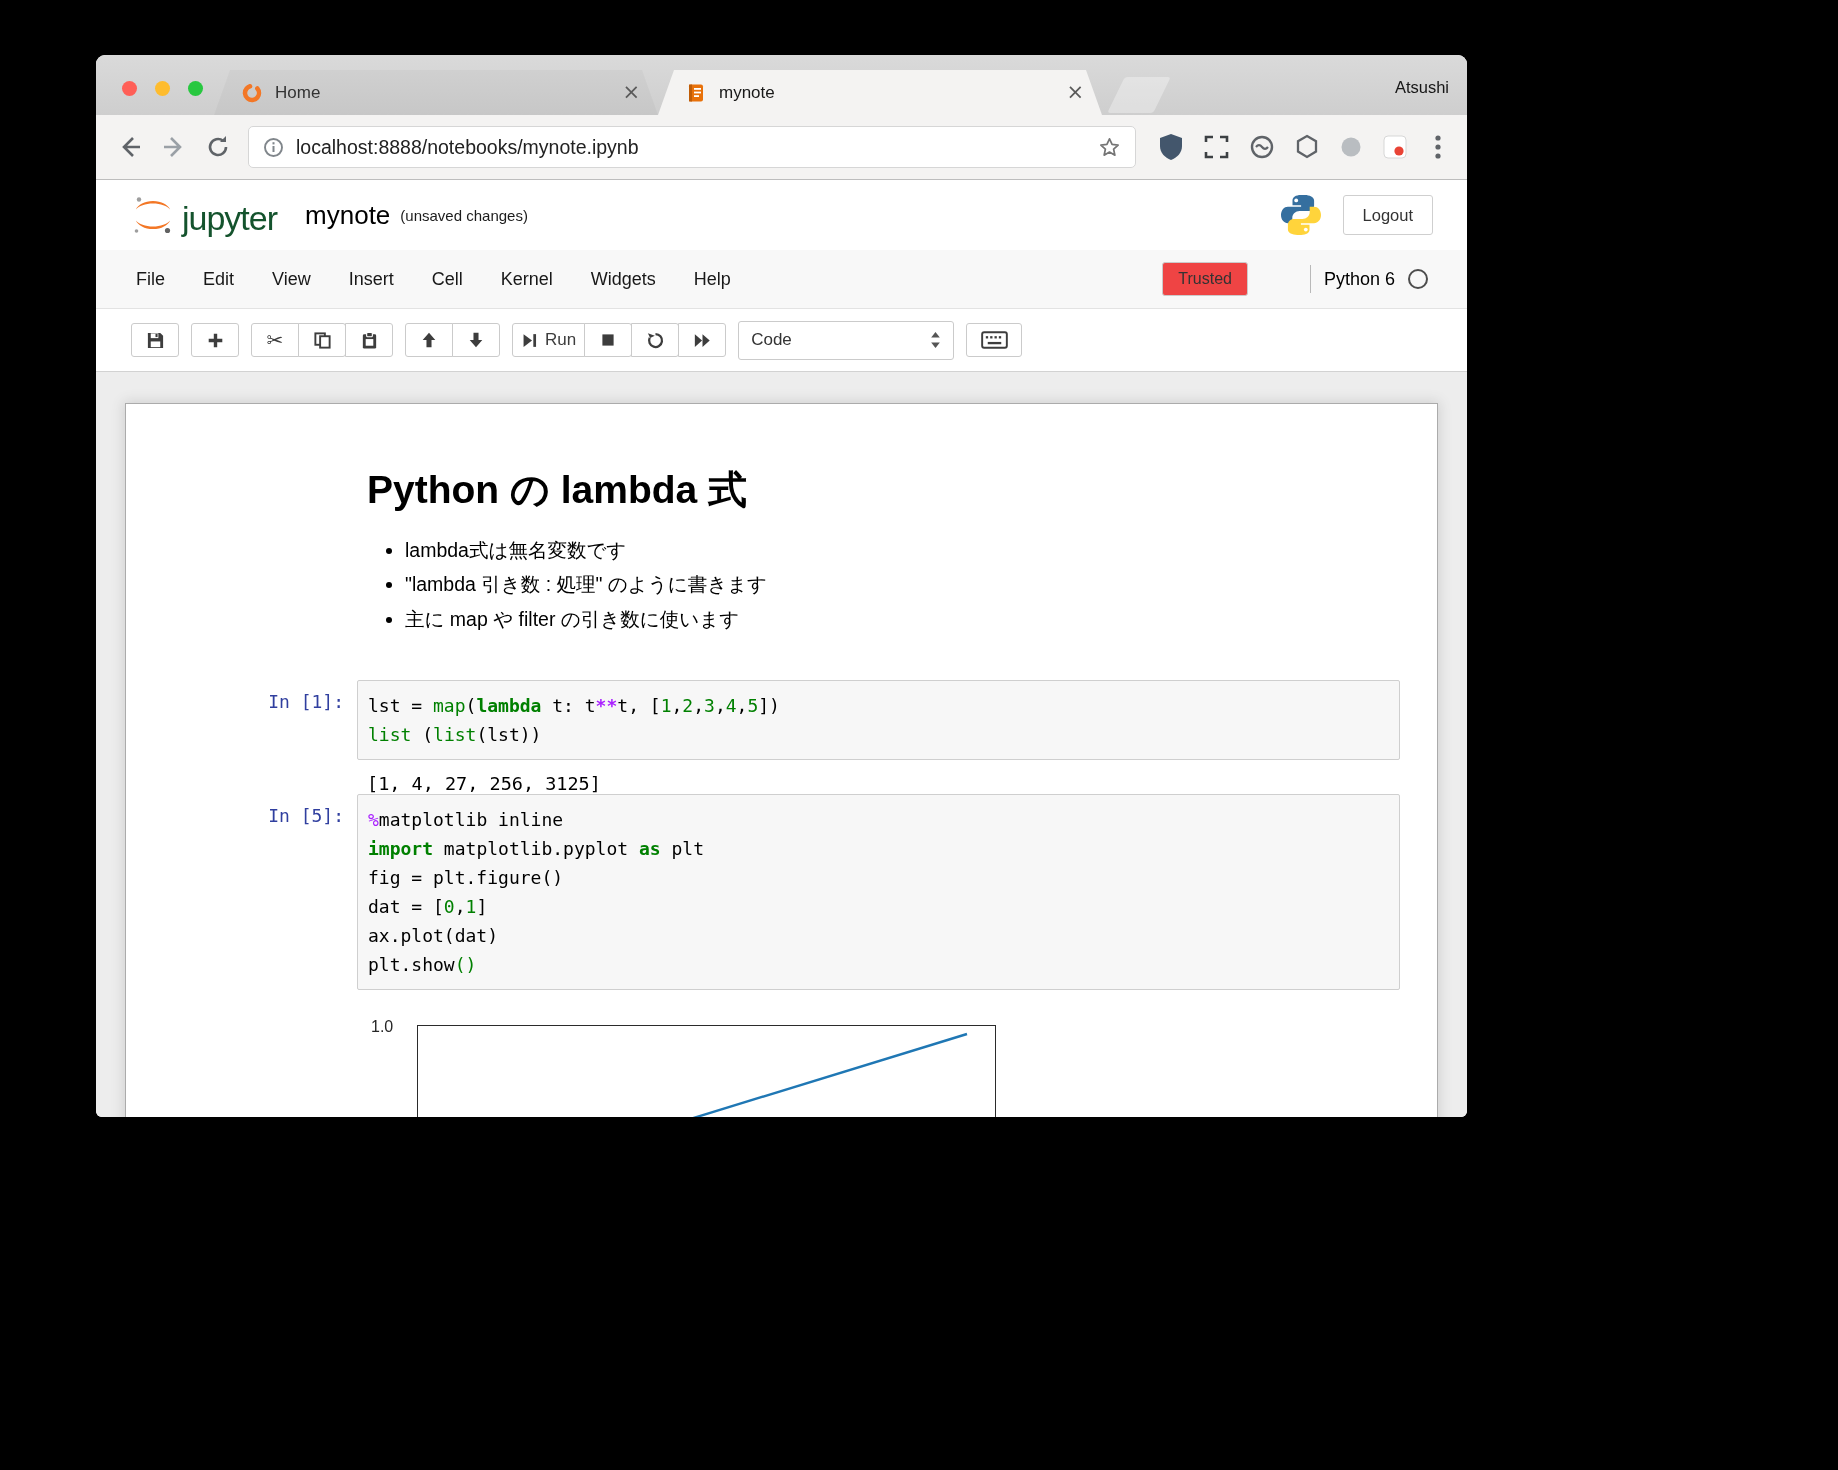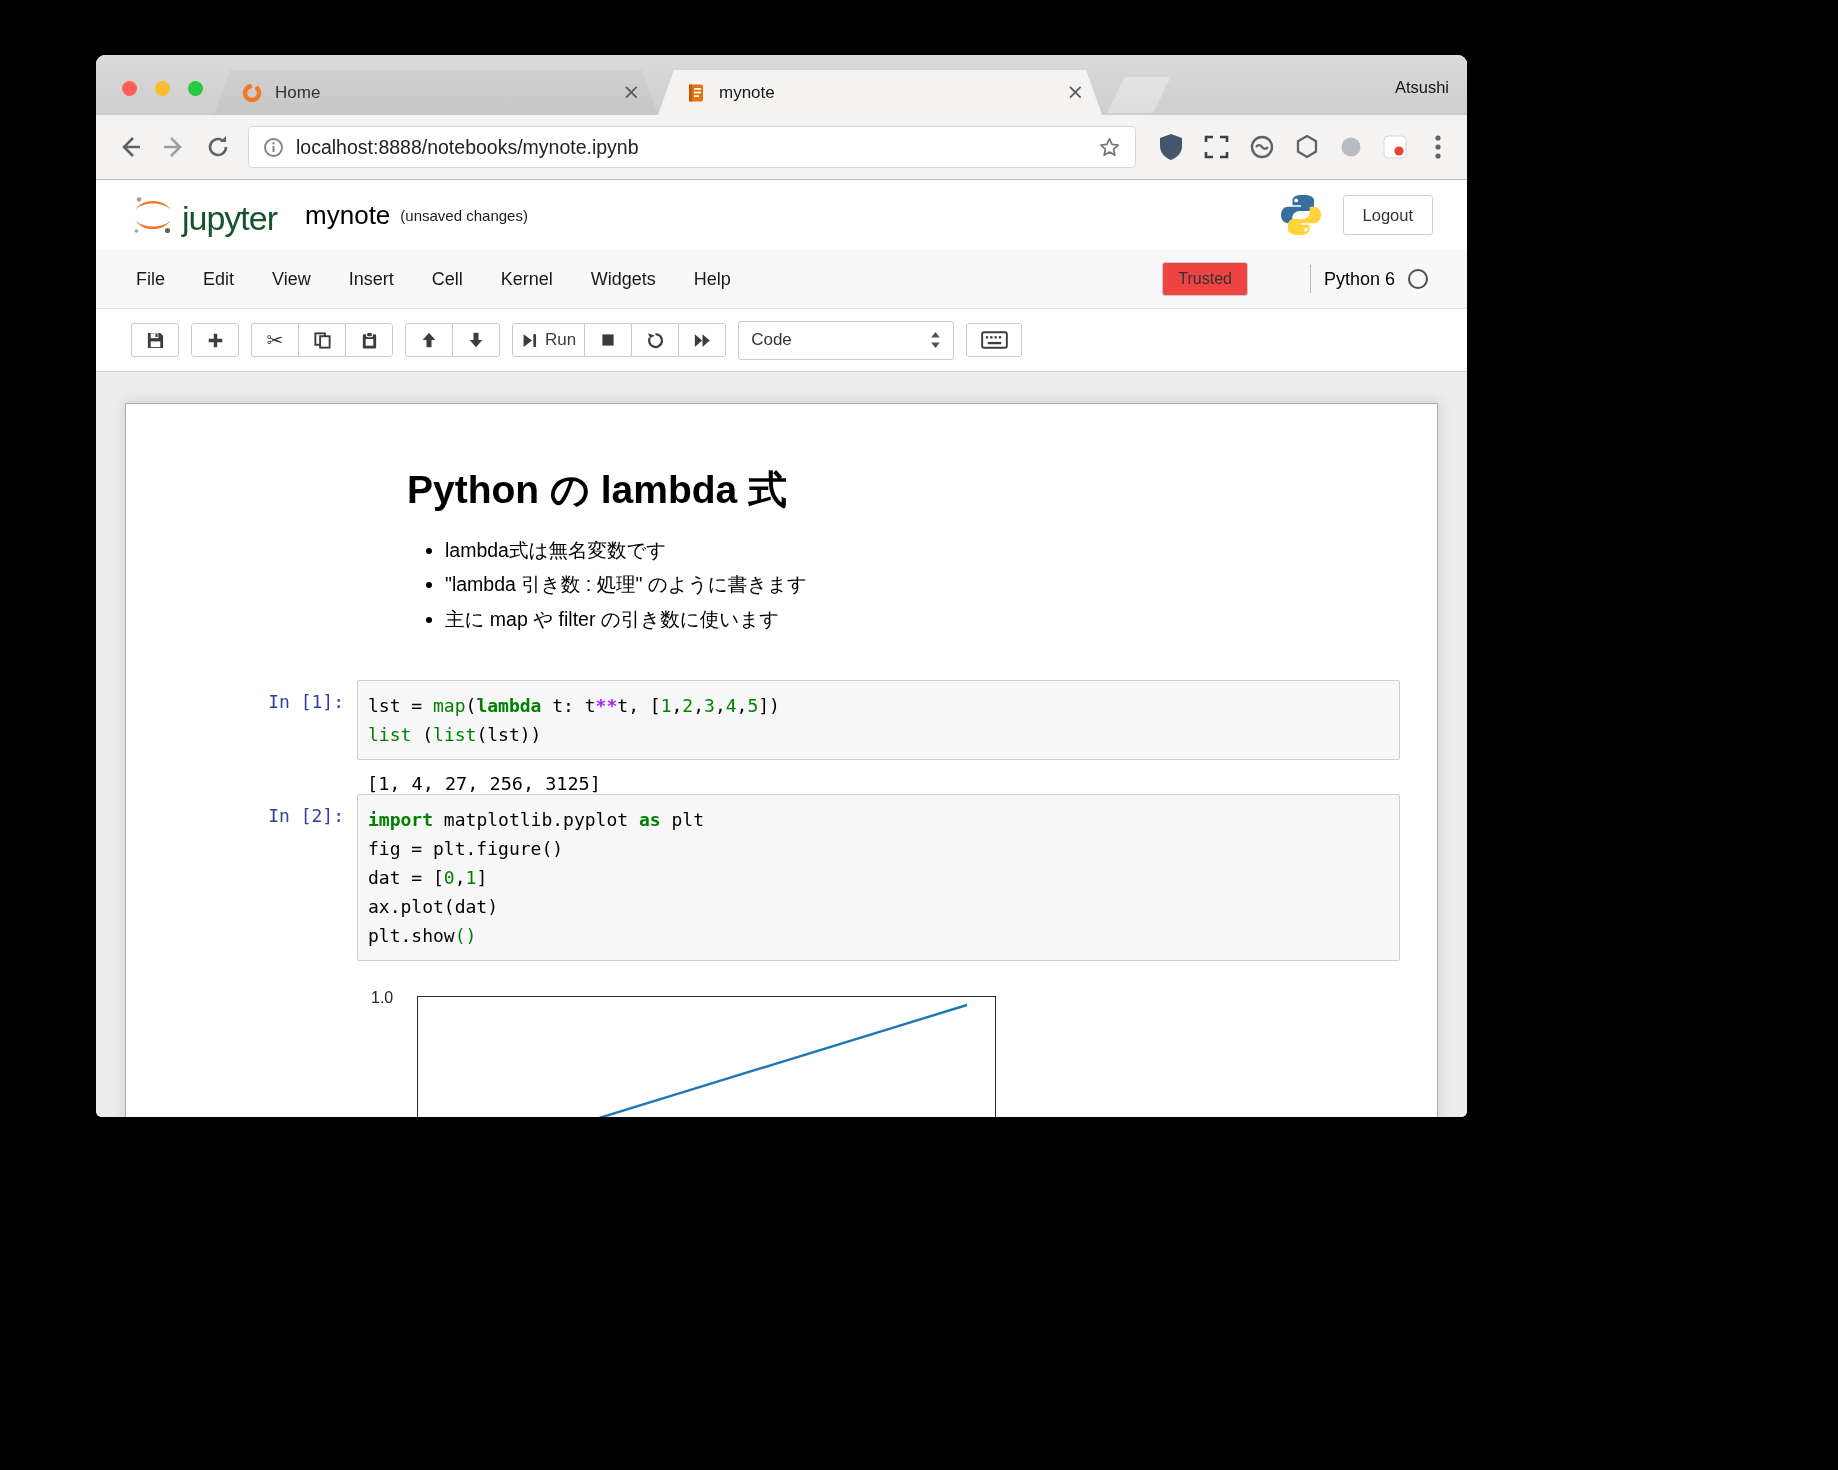--- a/index.html
+++ b/index.html
@@ -77,21 +77,21 @@
   .dd-arrows{margin-left:auto;}
 
   
   .nbarea{height:748px;background:#ededed;overflow:hidden;}
   .nb-container{width:1311px;margin:31px auto 0;background:#fff;border:1px solid #ababab;
                 box-shadow:0 0 12px 1px rgba(87,87,87,.2);padding:64px 0 120px;min-height:820px;}
   .row{display:flex;padding-right:37px;}
   .prompt-col{flex:0 0 218px;text-align:right;padding:11px 13px 0 0;
               font-family:"DejaVu Sans Mono",monospace;font-size:18px;color:#303f9f;white-space:nowrap;}
   .content{flex:1;min-width:0;}
-  .md-row{margin-bottom:44px;padding-left:40px;}
+  .md-row{margin-bottom:44px;}
   .md-body{padding-left:10px;}
   .md-body h1{margin:0 0 20px;font-size:39px;font-weight:700;color:#000;line-height:1.15;}
   .md-body ul{margin:0 0 0 38px;padding:0;font-size:19.5px;line-height:34.5px;color:#000;}
   .input-box{background:#f7f7f7;border:1px solid #cfcfcf;border-radius:2px;padding:10px;
              font-family:"DejaVu Sans Mono",monospace;font-size:18px;line-height:29px;color:#000;}
   .code-line{white-space:pre;}
   .tok-p{color:#000;}
   .tok-k{color:#008000;font-weight:700;}
   .tok-b{color:#008000;}
   .tok-o{color:#aa22ff;font-weight:700;}
@@ -387,23 +387,24 @@
                 <div class="code-line"><span class="tok-p">lst = </span><span class="tok-b">map</span><span class="tok-p">(</span><span class="tok-k">lambda</span><span class="tok-p"> t: t</span><span class="tok-o">**</span><span class="tok-p">t, [</span><span class="tok-n">1</span><span class="tok-p">,</span><span class="tok-n">2</span><span class="tok-p">,</span><span class="tok-n">3</span><span class="tok-p">,</span><span class="tok-n">4</span><span class="tok-p">,</span><span class="tok-n">5</span><span class="tok-p">])</span></div>
                 <div class="code-line"><span class="tok-b">list</span><span class="tok-p"> (</span><span class="tok-b">list</span><span class="tok-p">(lst))</span></div>
               </div>
             </div>
           </div>
           <div class="row out-row">
             <div class="prompt-col"></div>
             <div class="content out-text">[1, 4, 27, 256, 3125]</div>
           </div>
           <div class="row cell-row">
-            <div class="prompt-col">In [2]:</div>
+            <div class="prompt-col">In [5]:</div>
             <div class="content">
               <div class="input-box">
+                <div class="code-line"><span class="tok-m">%</span><span class="tok-p">matplotlib inline</span></div>
                 <div class="code-line"><span class="tok-k">import</span><span class="tok-p"> matplotlib.pyplot </span><span class="tok-k">as</span><span class="tok-p"> plt</span></div>
                 <div class="code-line"><span class="tok-p">fig = plt.figure()</span></div>
                 <div class="code-line"><span class="tok-p">dat = [</span><span class="tok-n">0</span><span class="tok-p">,</span><span class="tok-n">1</span><span class="tok-p">]</span></div>
                 <div class="code-line"><span class="tok-p">ax.plot(dat)</span></div>
                 <div class="code-line"><span class="tok-p">plt.show</span><span class="tok-b">()</span></div>
               </div>
             </div>
           </div>
           <div class="row plot-row">
             <div class="prompt-col"></div>

